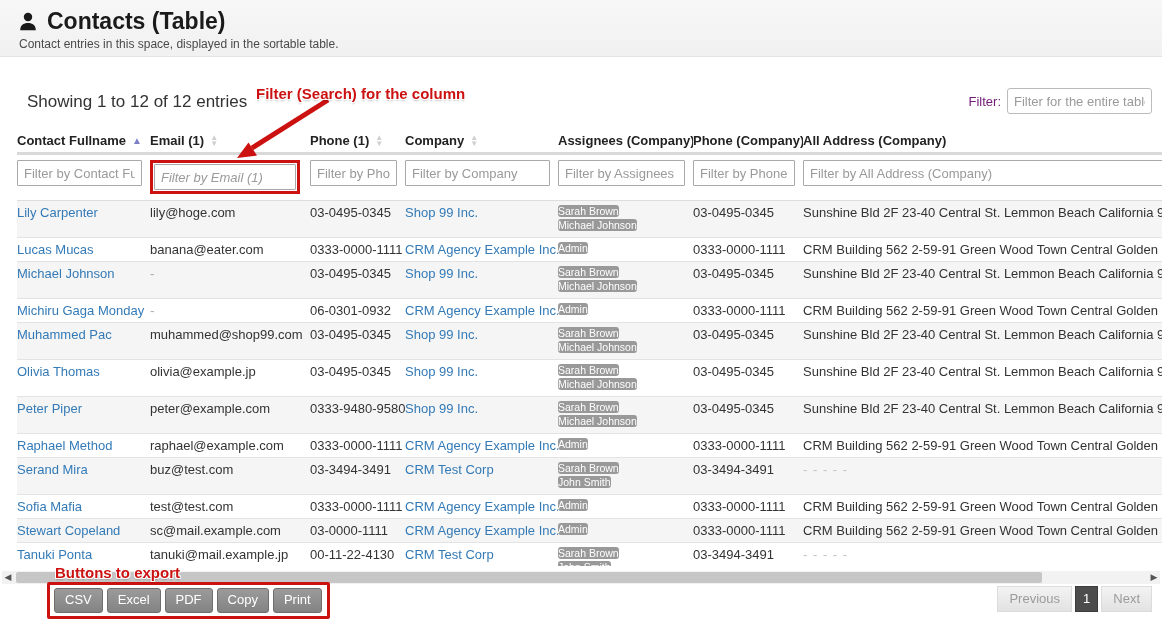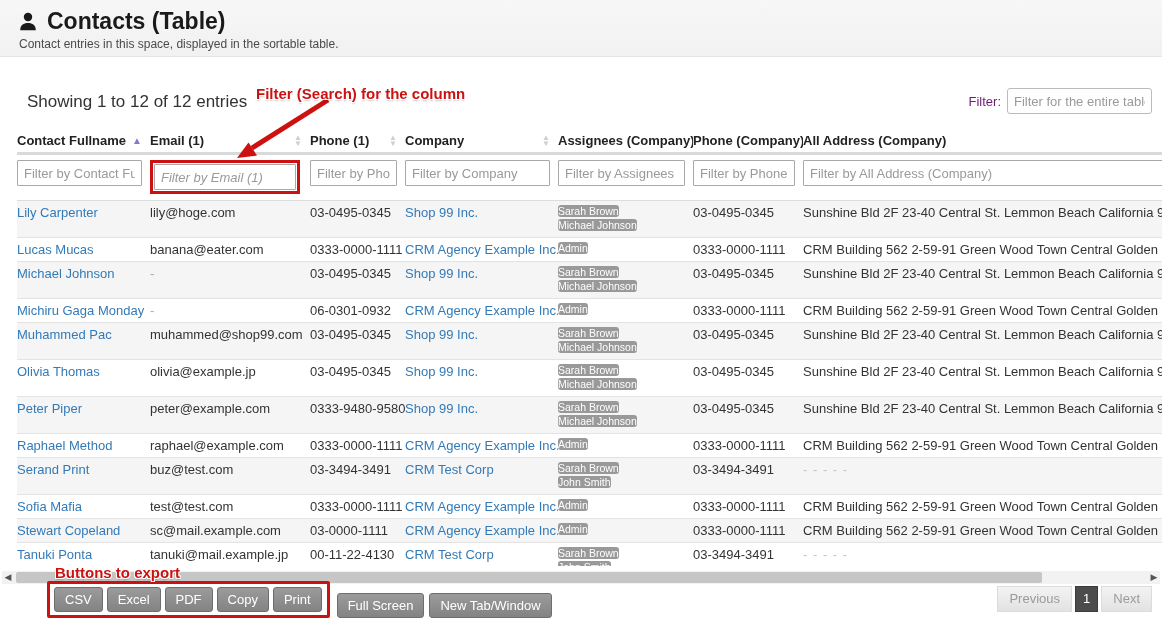--- a/index.html
+++ b/index.html
@@ -27,21 +27,21 @@
     text-shadow:1px 1px 0 #fff,-1px -1px 0 #fff,1px -1px 0 #fff,-1px 1px 0 #fff,0 2px 2px rgba(0,0,0,.25); white-space:nowrap; z-index:30; }
   .anno-filter { top:85px; left:256px; }
   .anno-export { top:564px; left:55px; }
   .anno-arrow { position:absolute; top:96px; left:224px; z-index:29; }
 
   
   .table-wrap { position:absolute; top:130px; left:17px; width:1145px; height:436px; overflow:hidden; }
   table { border-collapse:collapse; table-layout:fixed; width:1260px; }
   th, td { text-align:left; vertical-align:top; white-space:nowrap; overflow:hidden; }
   thead th { font-size:13px; font-weight:bold; color:#222; padding:3px 8px 4px 0; height:23px; cursor:pointer; }
-  thead th .th-inner { display:flex; align-items:center; justify-content:space-between; }
+  thead th .th-inner { display:flex; align-items:center; }
   tr.filter-row td { padding:5px 8px 6px 0; border-top:3px solid #d9d9d9; border-bottom:1px solid #ddd; }
   tr.filter-row input { height:26px; border:1px solid #a9a9a9; border-radius:1px; padding:3px 6px; font-size:13px; width:100%; font-family:"Liberation Sans",sans-serif; color:#555; }
   .red-outline { border:3px solid #cc1111; padding:1px; width:calc(100% - 2px); }
   .red-outline input { border:1px solid #a9a9a9;font-style:italic; }
   tbody td { font-size:13px; padding:4px 8px 4px 0; border-bottom:1px solid #e3e3e3; color:#333; line-height:15px; }
   tbody tr:nth-child(odd) { background:#f5f5f5; }
   tbody tr:nth-child(even) { background:#fff; }
   a.cell-link { color:#337ab7; text-decoration:none; }
   .muted-dash { color:#a9a9a9; }
   .addr-dash { color:#c3c3c3; letter-spacing:1px; }
@@ -50,21 +50,21 @@
   .sort-asc { font-size:10px; color:#7d7dc8; margin-left:6px; }
 
   
   .hscrollbar { position:absolute; top:571px; left:2px; width:1158px; height:13px; background:#f2f2f2; }
   .hscrollbar .thumb { position:absolute; top:1px; left:14px; width:1026px; height:11px; background:#c6c6c6; border-radius:2px; }
   .hscrollbar .arrow { position:absolute; top:0; width:12px; height:13px; font-size:9px; line-height:13px; text-align:center; color:#555; }
   .arrow-left { left:0; color:#9a9a9a; }
   .arrow-right { right:0; color:#222; }
 
   
-  .footer { position:absolute; top:582px; left:6px; width:1150px; height:36px; display:flex; align-items:flex-end;padding-left:41px; }
+  .footer { position:absolute; top:582px; left:6px; width:1150px; height:36px; display:flex; align-items:center;padding-left:41px; }
   .export-box { border:3px solid #cc1111; padding:3px 5px 3px 4px; display:inline-flex; gap:4px; border-radius:2px; }
   .dt-button { background:linear-gradient(180deg,#9b9b9b,#838383); border:1px solid #6e6e6e; color:#fff; font-size:13px; padding:3px 10px 4px 10px; border-radius:3px; height:25px; white-space:nowrap; cursor:pointer; font-family:"Liberation Sans",sans-serif; }
   .after-box { display:inline-flex; gap:5px; margin-left:7px; margin-top:4px; }
   .pagination { position:absolute; right:4px; top:4px; display:flex; gap:3px; align-items:center; }
   .page-btn { font-size:13px; padding:4px 11px 5px 11px; border-radius:0; }
   .page-btn.disabled { color:#9b9b9b; background:linear-gradient(180deg,#f3f3f3,#e2e2e2); border:1px solid #dcdcdc; }
   .page-btn.current { color:#fff; background:#4c4c4c; border:1px solid #3c3c3c; padding:4px 7px 5px 7px; }
 </style>
 </head>
 <body>
@@ -257,21 +257,21 @@
             <td>raphael@example.com</td>
             <td>0333-0000-1111</td>
             <td><a class="cell-link" href="#">CRM Agency Example Inc.</a></td>
             <td>
               <span class="badge">Admin</span>
             </td>
             <td>0333-0000-1111</td>
             <td>CRM Building 562 2-59-91 Green Wood Town Central Golden Bri</td>
           </tr>
           <tr>
-            <td><a class="cell-link" href="#">Serand Print</a></td>
+            <td><a class="cell-link" href="#">Serand Mira</a></td>
             <td>buz@test.com</td>
             <td>03-3494-3491</td>
             <td><a class="cell-link" href="#">CRM Test Corp</a></td>
             <td>
               <span class="badge">Sarah Brown</span>
               <span class="badge">John Smith</span>
             </td>
             <td>03-3494-3491</td>
             <td class="addr-dash">- - - - -</td>
           </tr>
@@ -322,24 +322,20 @@
   <div class="anno-text anno-export">Buttons to export</div>
 
   <div class="footer">
     <div class="export-box" id="export-box">
         <button class="dt-button">CSV</button>
         <button class="dt-button">Excel</button>
         <button class="dt-button">PDF</button>
         <button class="dt-button">Copy</button>
         <button class="dt-button">Print</button>
       </div>
-    <div class="after-box" id="after-box">
-        <button class="dt-button">Full Screen</button>
-        <button class="dt-button">New Tab/Window</button>
-      </div>
     <div class="pagination">
       <span class="page-btn disabled">Previous</span>
       <span class="page-btn current">1</span>
       <span class="page-btn disabled">Next</span>
     </div>
   </div>
 
 </div>
 
 </body></html>

